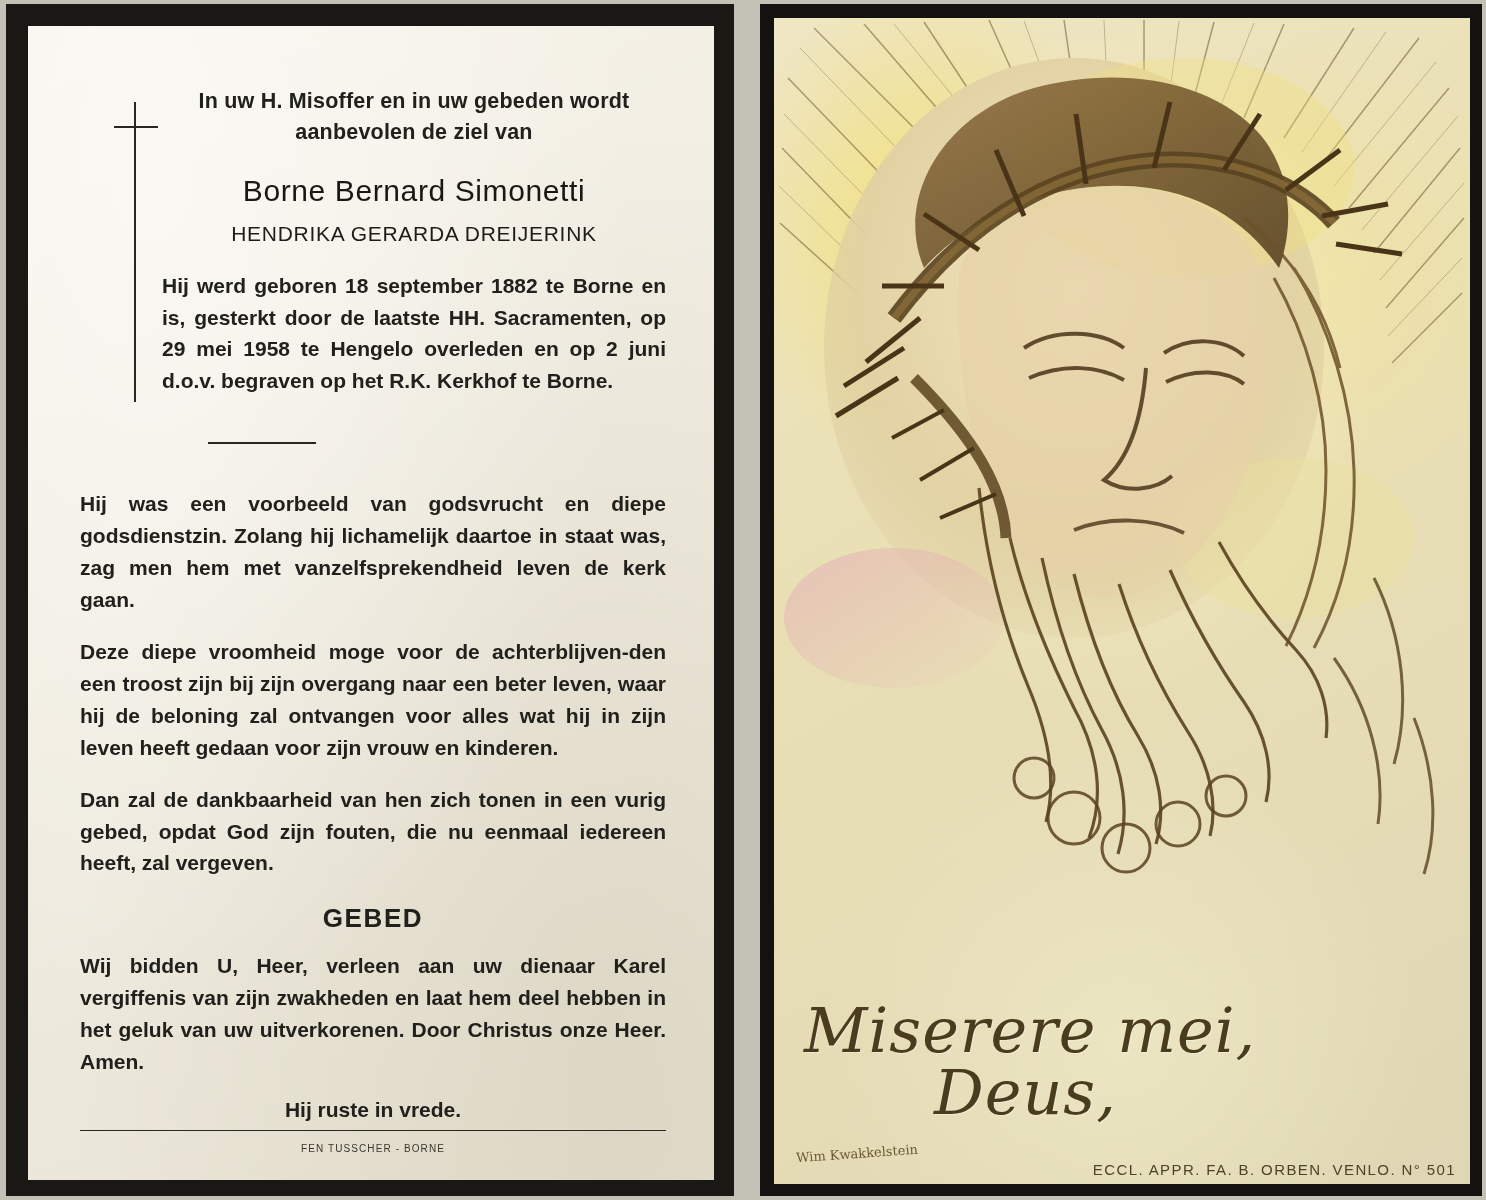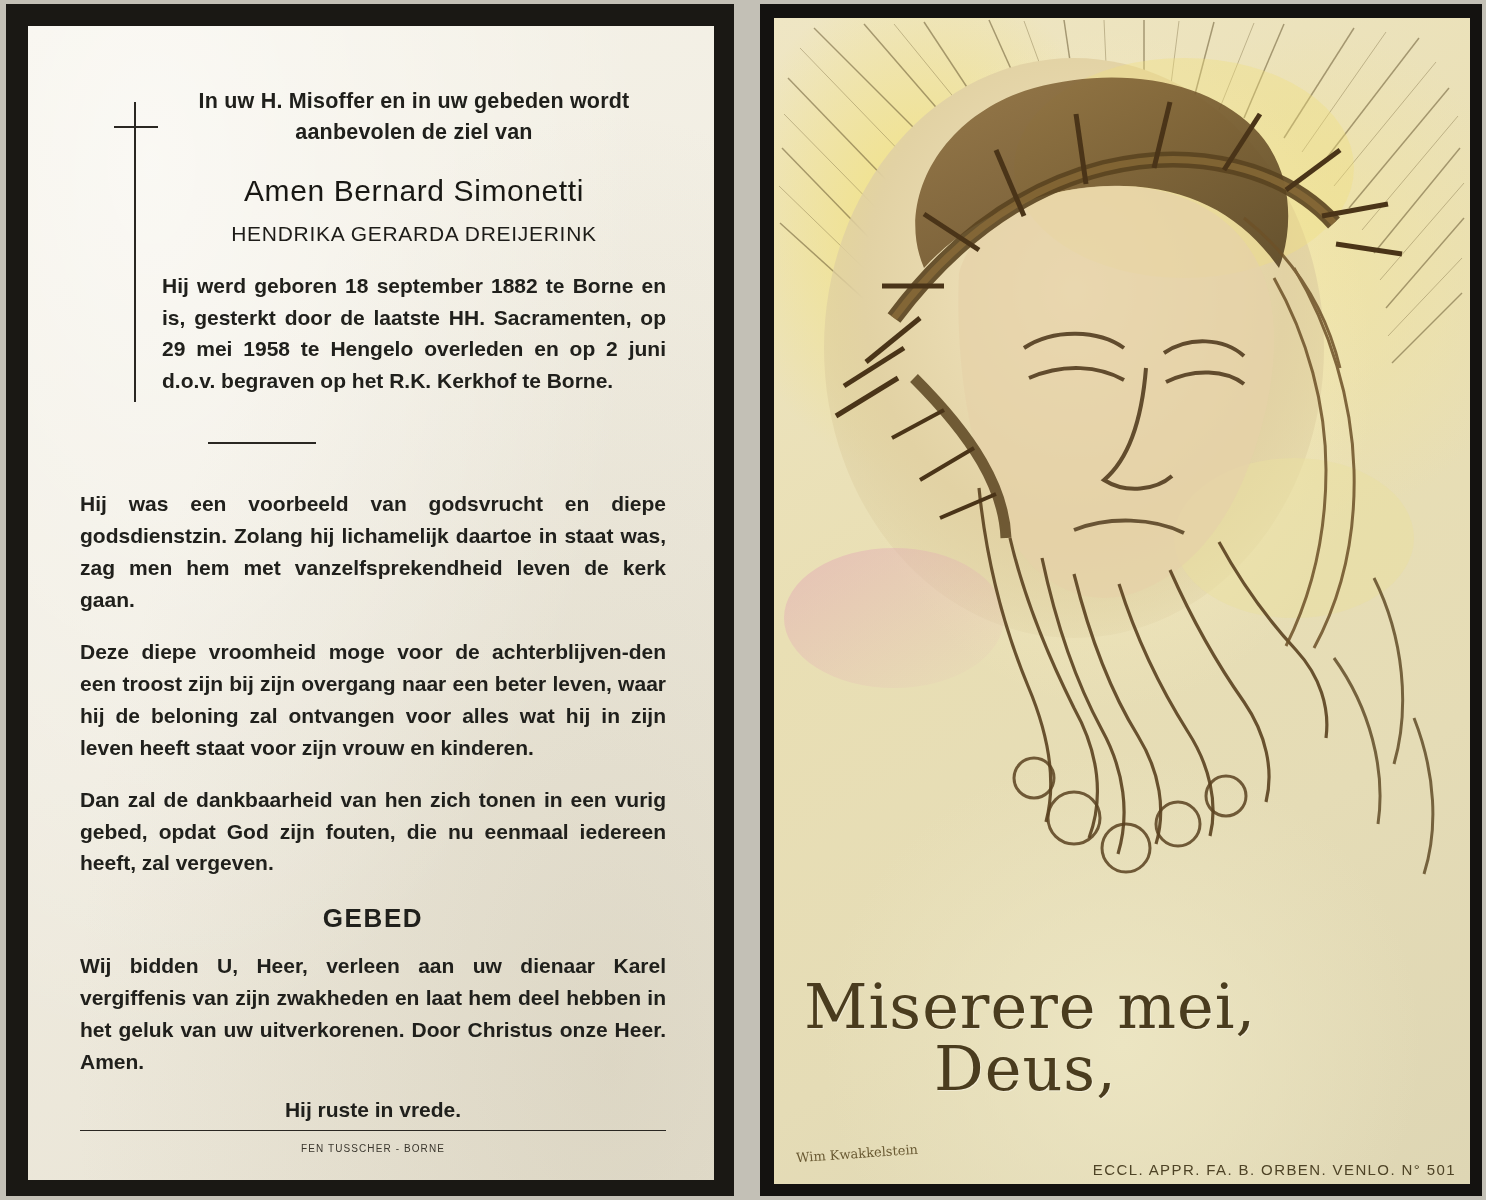--- a/index.html
+++ b/index.html
@@ -186,23 +186,24 @@
     pointer-events: none;
   }
   .illus {
     position: absolute;
     inset: 0;
   }
   .caption {
     position: absolute;
     left: 30px;
     right: 18px;
-    bottom: 84px;
+    bottom: 60px;
     color: #4a3c1e;
     font-family: "DejaVu Serif", serif;
+    font-style: italic;
   }
   .caption .l1 {
     font-size: 62px;
     line-height: 0.98;
     letter-spacing: 1px;
     text-shadow: 1px 1px 0 rgba(255,255,255,0.35);
   }
   .caption .l2 {
     font-size: 62px;
     line-height: 1.0;
@@ -236,30 +237,30 @@
 <div class="page">
 
   <div class="card-left">
     <div class="card-left-inner">
 
       <div class="header-block">
         <div class="vrule"></div>
         <div class="cross"></div>
 
         <p class="intro">In uw H. Misoffer en in uw gebeden wordt aanbevolen de ziel van</p>
-        <h1 class="name">Amen Bernard Simonetti</h1>
+        <h1 class="name">Borne Bernard Simonetti</h1>
         <p class="spouse-name">HENDRIKA GERARDA DREIJERINK</p>
         <p class="bio">Hij werd geboren 18 september 1882 te Borne en is, gesterkt door de laatste HH. Sacramenten, op 29 mei 1958 te Hengelo overleden en op 2 juni d.o.v. begraven op het R.K. Kerkhof te Borne.</p>
       </div>
 
       <div class="divider-short"></div>
 
       <div class="body-text">
         <p>Hij was een voorbeeld van godsvrucht en diepe godsdienstzin. Zolang hij lichamelijk daartoe in staat was, zag men hem met vanzelfsprekendheid leven de kerk gaan.</p>
-        <p>Deze diepe vroomheid moge voor de achterblijven-den een troost zijn bij zijn overgang naar een beter leven, waar hij de beloning zal ontvangen voor alles wat hij in zijn leven heeft staat voor zijn vrouw en kinderen.</p>
+        <p>Deze diepe vroomheid moge voor de achterblijven-den een troost zijn bij zijn overgang naar een beter leven, waar hij de beloning zal ontvangen voor alles wat hij in zijn leven heeft gedaan voor zijn vrouw en kinderen.</p>
         <p>Dan zal de dankbaarheid van hen zich tonen in een vurig gebed, opdat God zijn fouten, die nu eenmaal iedereen heeft, zal vergeven.</p>
       </div>
 
       <p class="prayer-title">GEBED</p>
       <div class="body-text">
         <p>Wij bidden U, Heer, verleen aan uw dienaar Karel vergiffenis van zijn zwakheden en laat hem deel hebben in het geluk van uw uitverkorenen. Door Christus onze Heer. Amen.</p>
       </div>
 
       <p class="rest">Hij ruste in vrede.</p>
 

